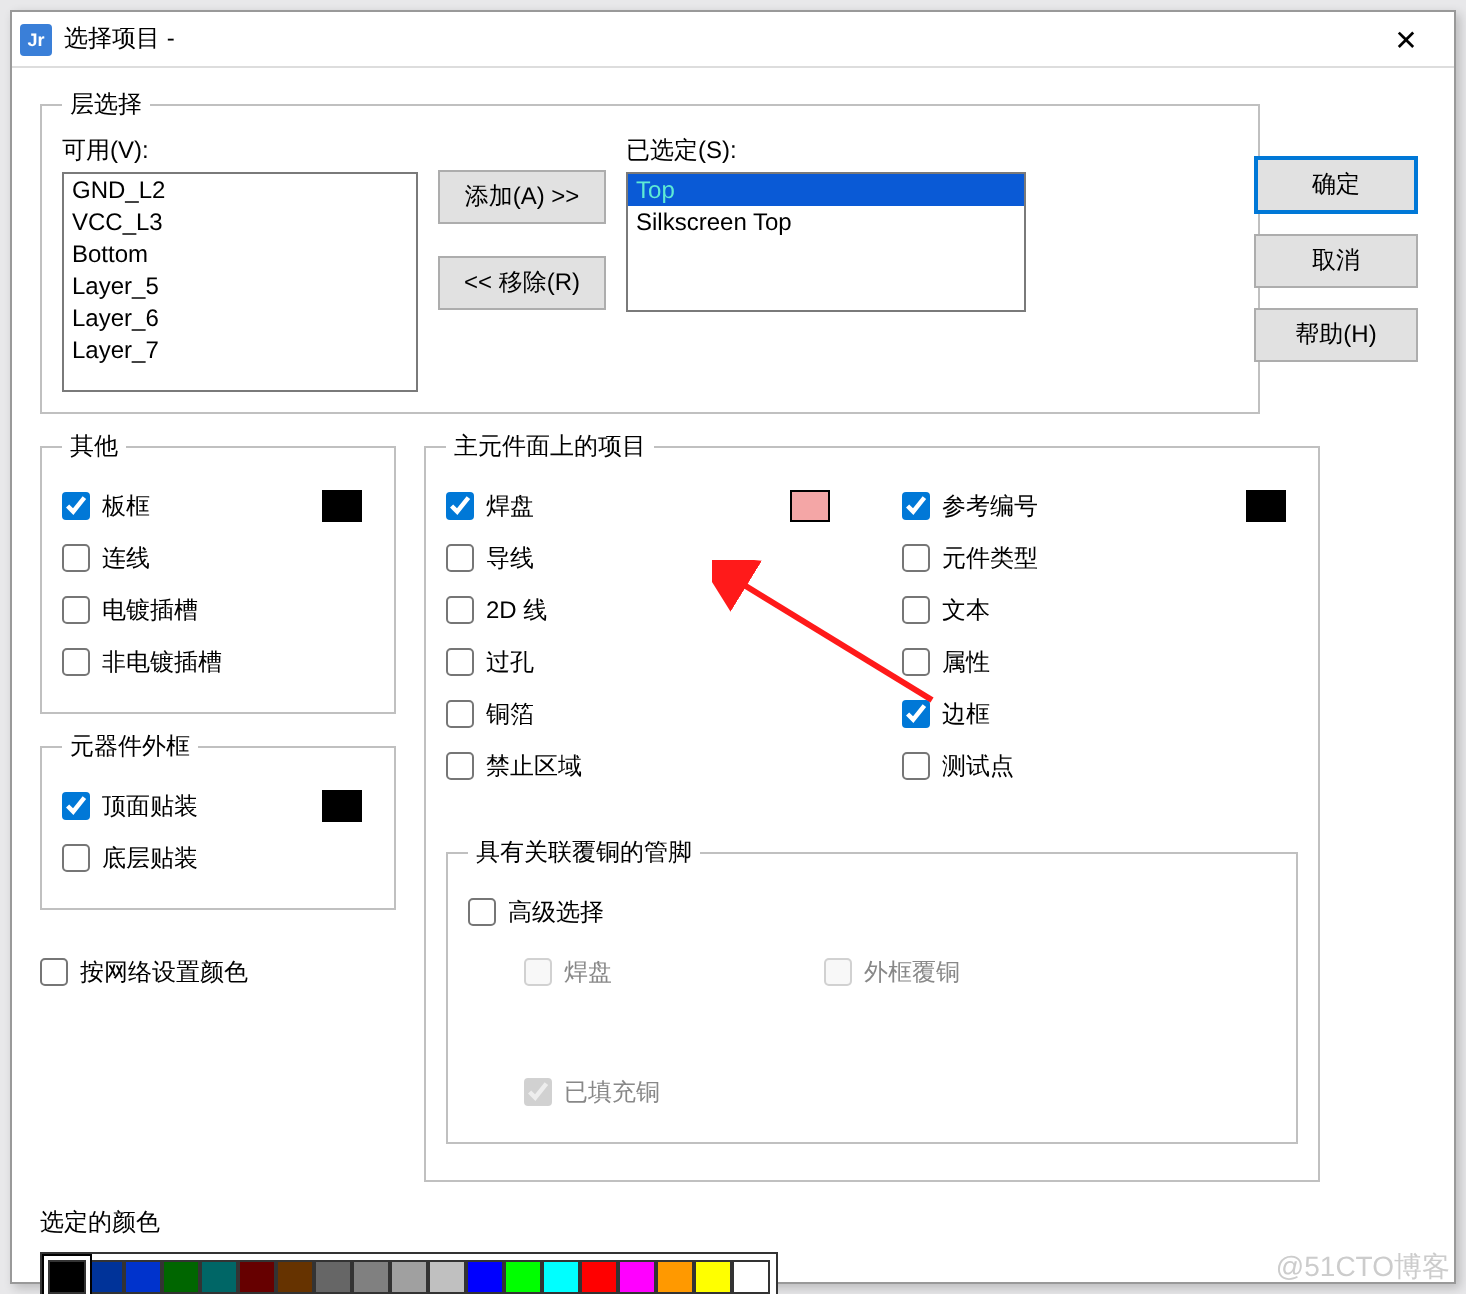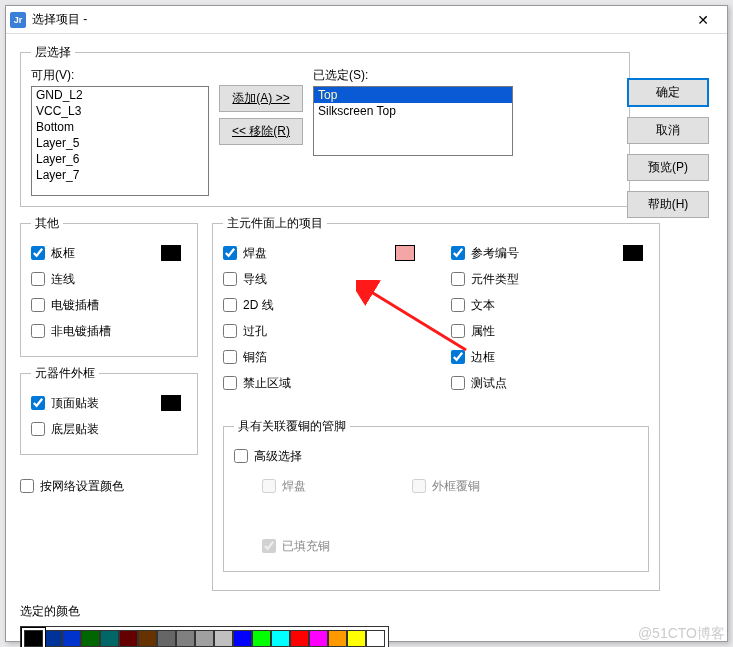--- a/index.html
+++ b/index.html
@@ -12,22 +12,22 @@
 .body { position: relative; padding: 10px 14px; }
 fieldset { border: 1px solid #c0c0c0; margin: 0 0 8px 0; padding: 6px 10px 10px 10px; }
 fieldset.noborder { border: none; padding-left: 0; padding-right: 0; }
 legend { padding: 0 4px; }
 .layer-select { width: 610px; }
 .layer-inner { display: flex; gap: 10px; align-items: flex-start; }
 .col-avail, .col-selected { display: flex; flex-direction: column; }
 .listbox { border: 1px solid #7a7a7a; width: 178px; height: 110px; overflow-y: scroll; background: #fff; }
 .listbox.sel { width: 200px; height: 70px; overflow-y: auto; }
 .listitem { padding: 1px 4px; cursor: pointer; }
-.listitem.selected { background: #0a5ad6; color: #fef9c3; }
-.col-btns { display: flex; flex-direction: column; gap: 6px; margin-top: 18px; text-decoration: underline; }
+.listitem.selected { background: #0a5ad6; color: #5eead4; }
+.col-btns { display: flex; flex-direction: column; gap: 16px; margin-top: 18px; }
 button { background: #e1e1e1; border: 1px solid #adadad; padding: 4px 12px; cursor: pointer; min-width: 78px; }
 button.primary { background: #e1e1e1; border: 2px solid #0078d7; }
 .rightbtns { position: absolute; right: 18px; top: 44px; display: flex; flex-direction: column; gap: 10px; }
 .rightbtns button { width: 82px; }
 .midrow { display: flex; gap: 14px; align-items: flex-start; }
 .col-other { width: 178px; }
 .col-main { width: 448px; }
 .chkrow { display: flex; align-items: center; margin: 4px 0; height: 22px; }
 .chkrow input[type=checkbox] { margin: 0 6px 0 0; width: 14px; height: 14px; accent-color: #0078d7; }
 .chkrow.dimmed { color: #888; }
@@ -80,21 +80,20 @@
               <div class="listitem selected">Top</div>
               <div class="listitem">Silkscreen Top</div>
             </div>
         </div>
       </div>
     </fieldset>
 
     <div class="rightbtns">
       <button class="primary">确定</button>
       <button>取消</button>
-      <button>预览(P)</button>
       <button>帮助(H)</button>
     </div>
 
     <div class="midrow">
       <div class="col-other">
         <fieldset>
           <legend>其他</legend>
           <div class="chkrow">
             <input type="checkbox" checked="" style="">
             <span>板框</span>

